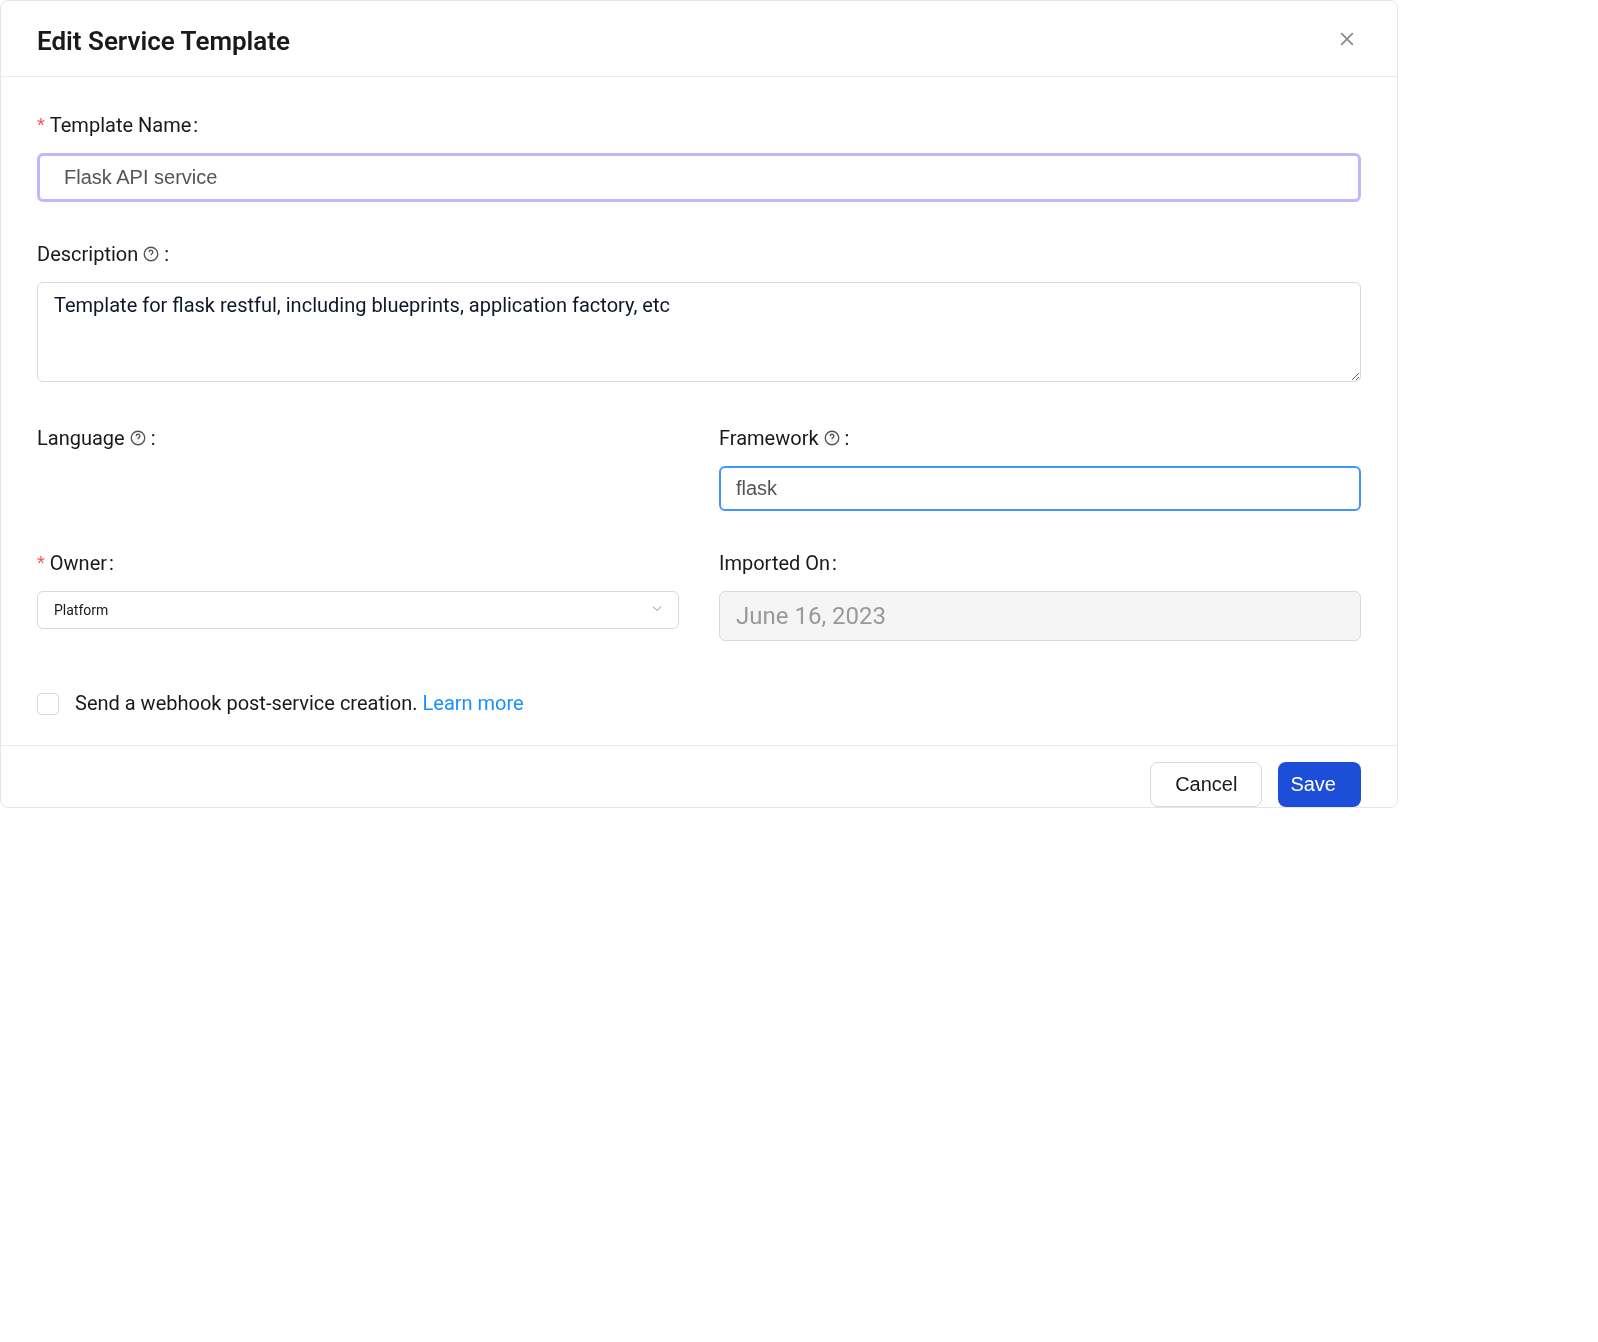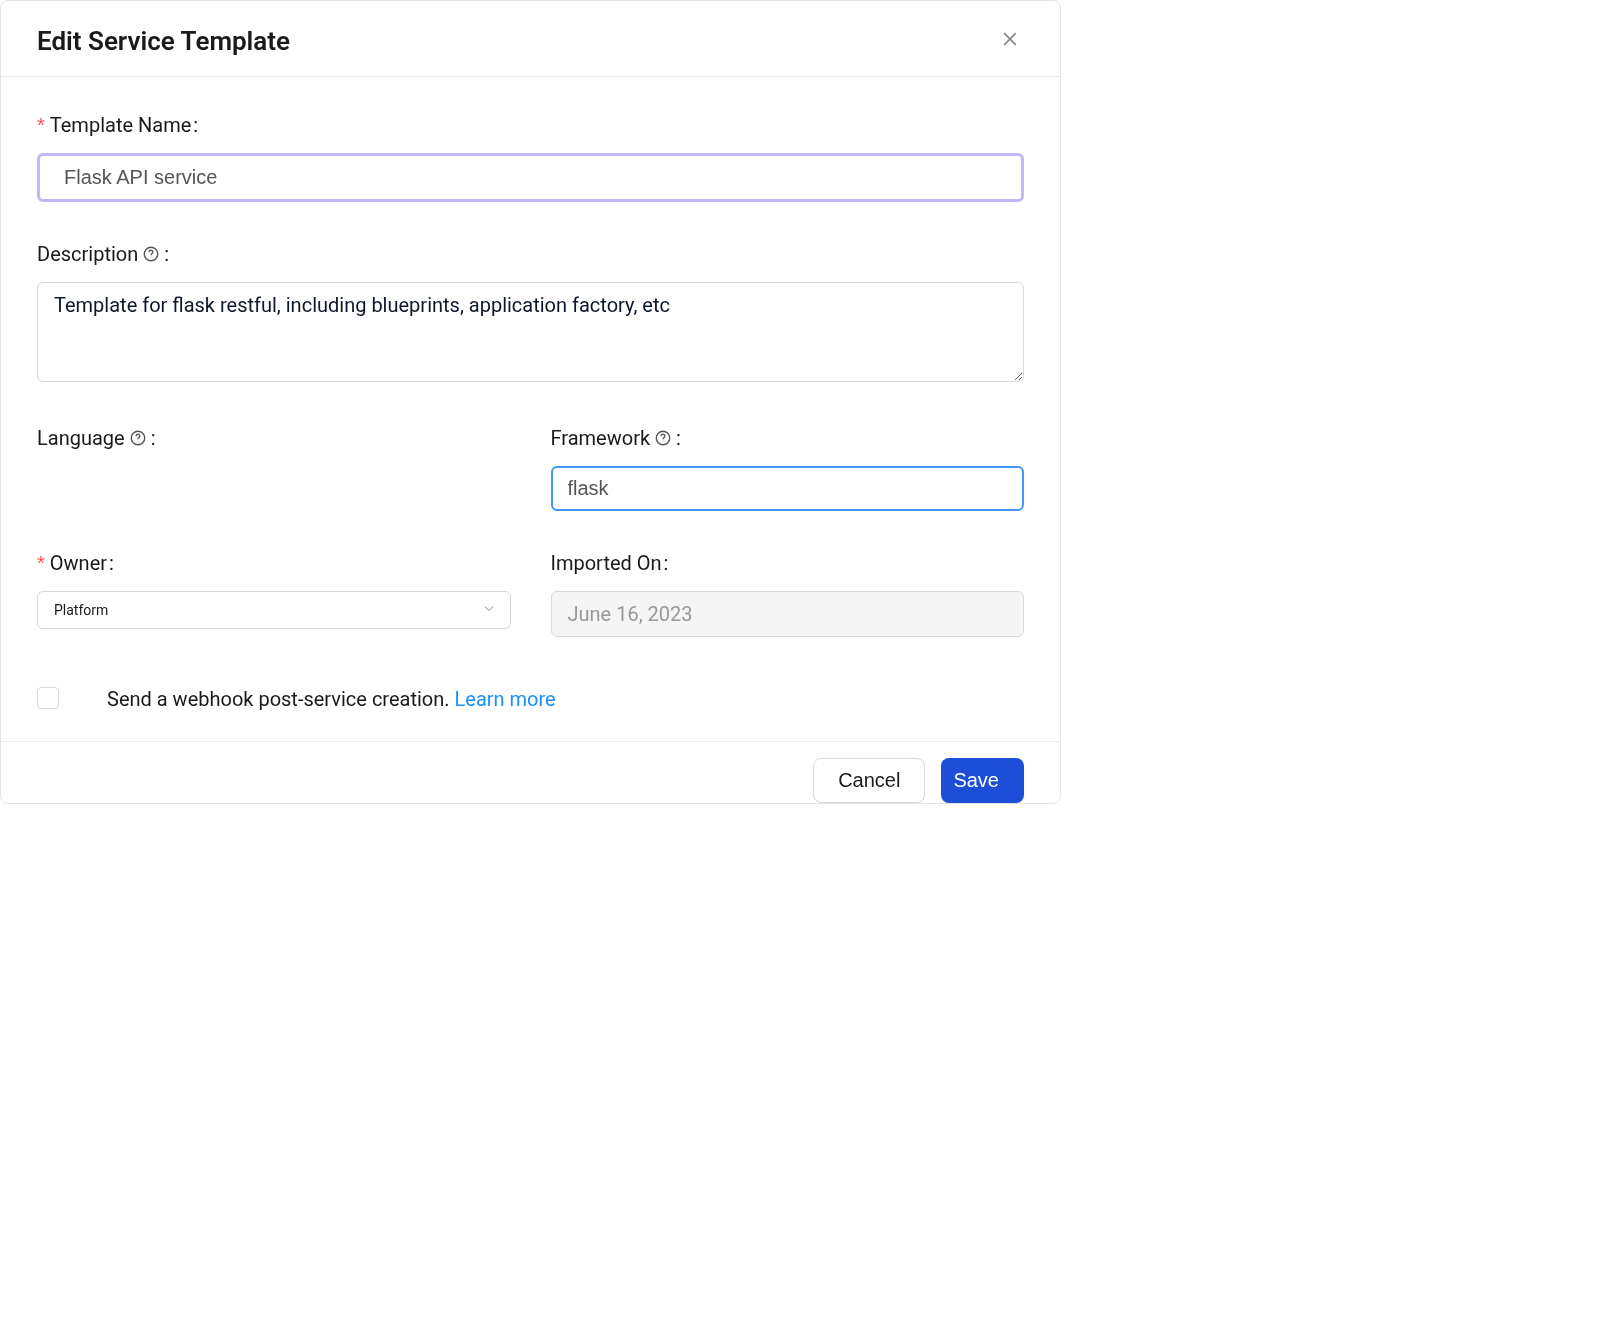--- a/index.html
+++ b/index.html
@@ -7,21 +7,21 @@
       margin: 0;
       padding: 0;
     }
     body {
       font-family: -apple-system, BlinkMacSystemFont, "Segoe UI", Roboto, "Helvetica Neue", Arial, sans-serif;
       background: #fff;
       color: #000;
       font-size: 18px;
     }
     .modal {
-      width: 1061px;
+      width: 1398px;
       background: #fff;
       border: 1px solid #e5e5e5;
       border-radius: 8px;
       overflow: hidden;
       position: relative;
     }
     .modal-header {
       display: flex;
       justify-content: space-between;
       align-items: center;
@@ -131,32 +131,31 @@
       pointer-events: none;
     }
     .select-chevron svg {
       width: 16px;
       height: 16px;
       stroke: #888;
     }
     .readonly-input {
       width: 100%;
       padding: 10px 16px;
-      font-size: 20px;
+      font-size: 24px;
       border: 1px solid #d9d9d9;
       border-radius: 6px;
       background: #f5f5f5;
       color: #999;
     }
     .checkbox-row {
       display: flex;
-      align-items: flex-start;
+      align-items: flex-end;
       margin-top: 10px;
       margin-bottom: 10px;
-      gap: 32px;
     }
     .checkbox {
       width: 22px;
       height: 22px;
       border: 1px solid #d9d9d9;
       border-radius: 4px;
       background: #fff;
       cursor: pointer;
       margin-right: 16px;
       flex-shrink: 0;

